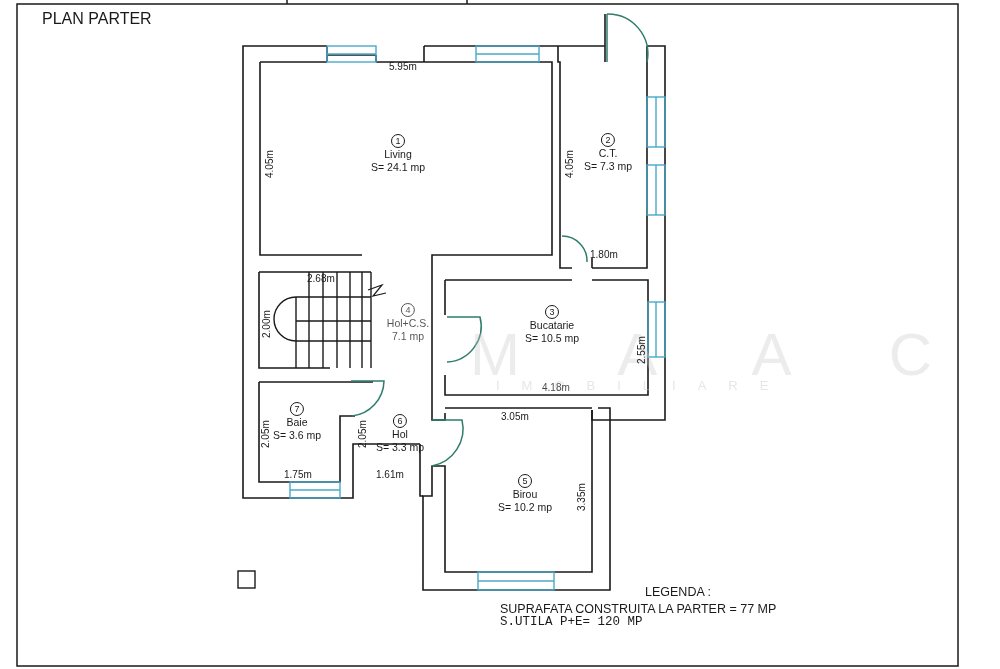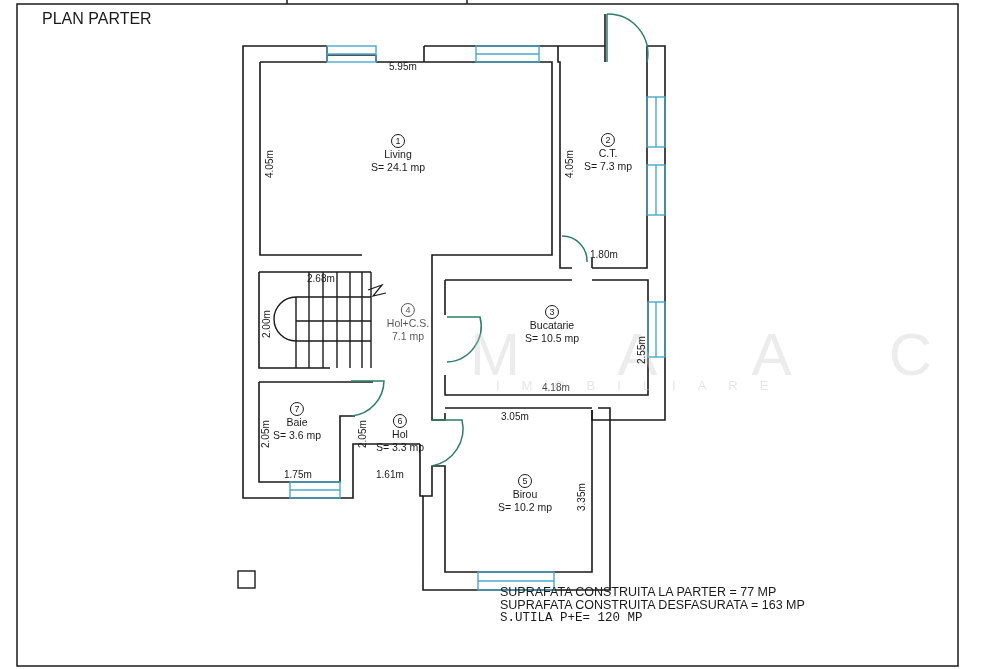--- a/index.html
+++ b/index.html
@@ -162,16 +162,16 @@
 <div class="lbl dim" style="left:542px;top:382px;opacity:0.8;">4.18m</div>
 <div class="lbl dim v" style="left:636px;top:364px;">2.55m</div>
 <div class="lbl dim" style="left:501px;top:411px;text-align:center;">3.05m</div>
 <div class="lbl dim v" style="left:576px;top:511px;">3.35m</div>
 <div class="lbl dim v" style="left:260px;top:448px;">2.05m</div>
 <div class="lbl dim" style="left:284px;top:469px;">1.75m</div>
 <div class="lbl dim v" style="left:357px;top:448px;">2.05m</div>
 <div class="lbl dim" style="left:376px;top:469px;">1.61m</div>
 
 <div class="legend">
+  <div class="head">LEGENDA :</div>
   <div>SUPRAFATA CONSTRUITA LA PARTER = 77 MP</div>
-  <div>SUPRAFATA CONSTRUITA DESFASURATA = 163 MP</div>
   <div style="margin-top:0;font-family:Liberation Mono, monospace;">S.UTILA P+E= 120 MP</div>
 </div>
 
 </body></html>

